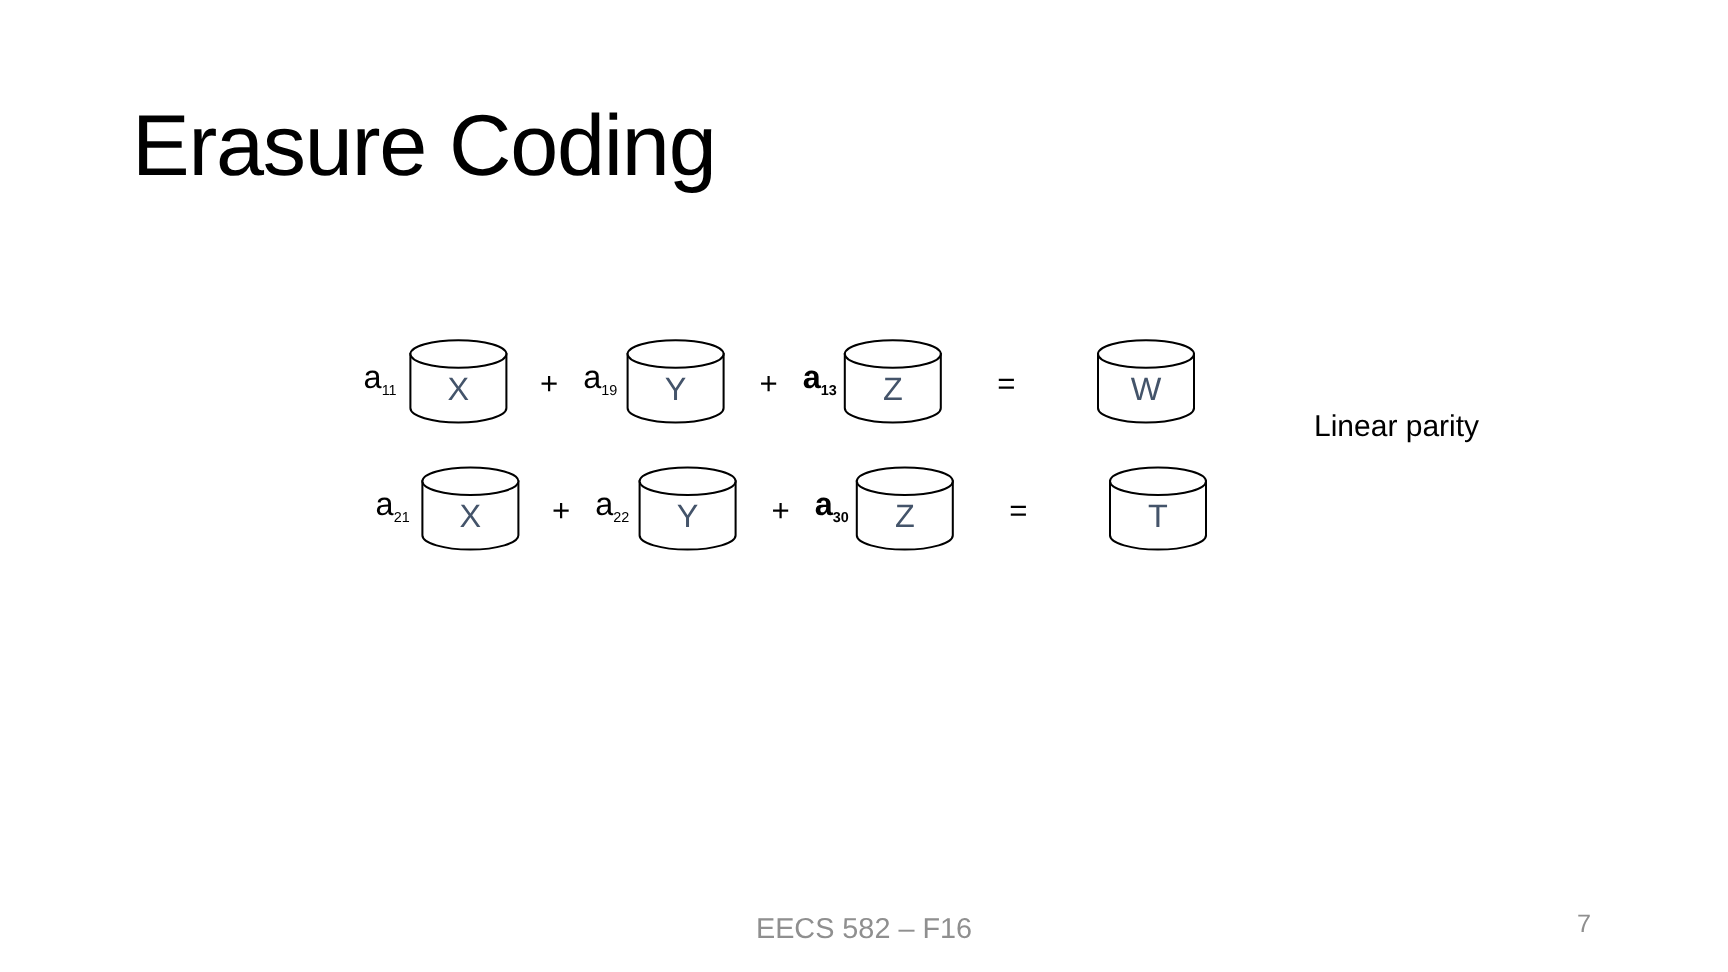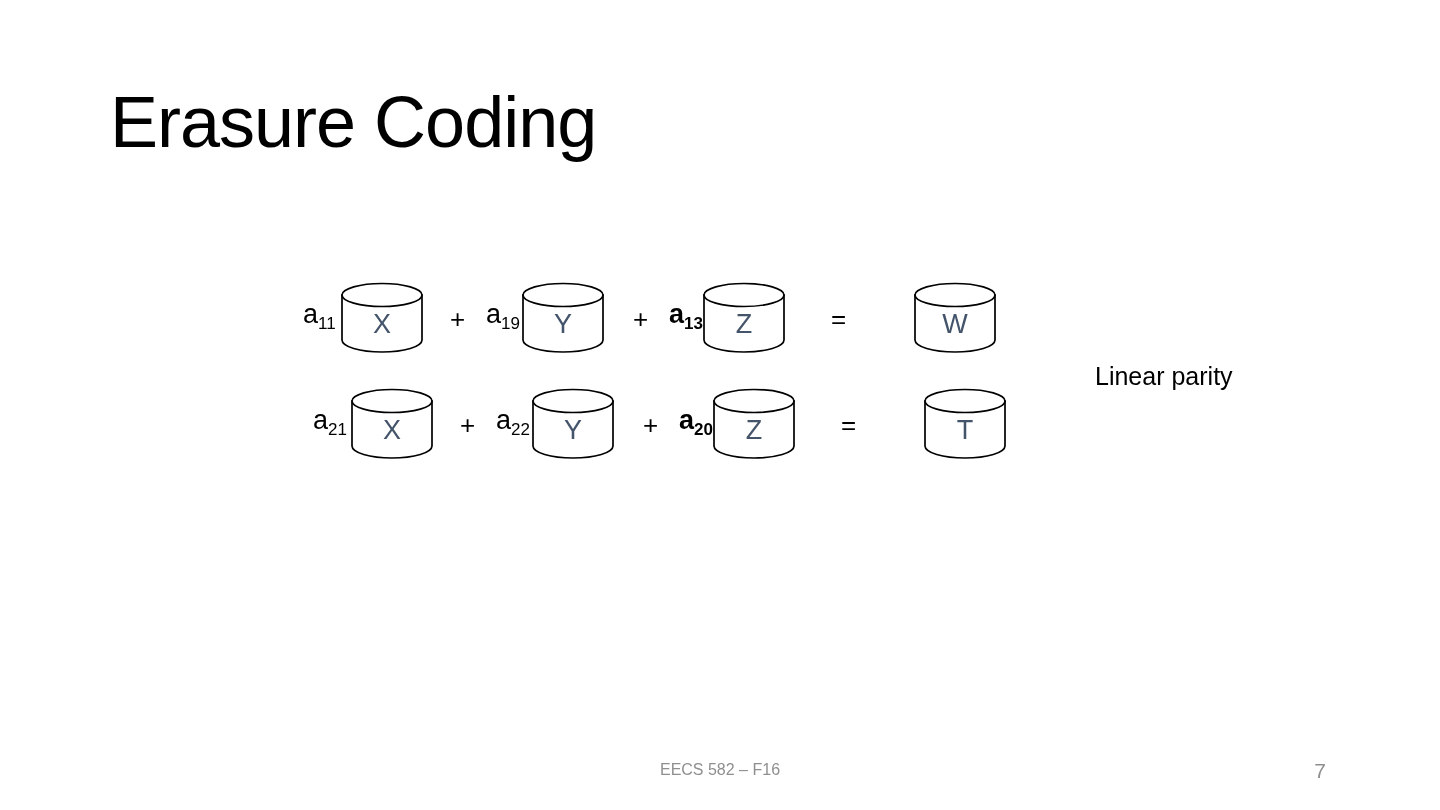--- a/index.html
+++ b/index.html
@@ -32,21 +32,21 @@
   .eq-row-2 { top: 388px; margin-left: 10px; }
   .coef {
     position: absolute;
     top: 19px;
     font-size: 27px;
     line-height: 1;
     white-space: nowrap;
     color: #000000;
   }
   .coef sub {
-    font-size: 17px;
+    font-size: 12px;
     line-height: 0;
     vertical-align: -6px;
   }
   .coef-1 { left: 303px; }
   .coef-2 { left: 486px; }
   .coef-3 { left: 669px; font-weight: bold; }
   .op {
     position: absolute;
     top: 22px;
     font-size: 26px;
@@ -87,29 +87,28 @@
     font-size: 27px;
     color: #44546A;
   }
   .annotation {
     position: absolute;
     left: 1095px;
     top: 341px;
     font-size: 25px;
     color: #000000;
     white-space: nowrap;
-    margin-top: 21px;
   }
   .footer-course {
     position: absolute;
     left: 0;
     top: 761px;
     width: 1440px;
     text-align: center;
-    font-size: 16px;
+    font-size: 24px;
     color: #8f8f8f;
   }
   .footer-page {
     position: absolute;
     left: 1305px;
     top: 759px;
     width: 30px;
     text-align: center;
     font-size: 21px;
     color: #8f8f8f;
@@ -171,21 +170,21 @@
     <span class="op op-plus-1">+</span>
     <span class="coef coef-2"><span>a</span><sub>22</sub></span>
     <div class="cylinder cyl-2">
       <svg class="cyl-shape" viewBox="0 0 84 72">
         <path d="M2 13 L2 58 A40 12 0 0 0 82 58 L82 13 Z" fill="#ffffff" stroke="#000000" stroke-width="1.7"></path>
         <ellipse cx="42" cy="13" rx="40" ry="11.5" fill="#ffffff" stroke="#000000" stroke-width="1.7"></ellipse>
       </svg>
       <span class="cyl-label">Y</span>
     </div>
     <span class="op op-plus-2">+</span>
-    <span class="coef coef-3"><span>a</span><sub>20</sub></span>
+    <span class="coef coef-3"><span>a</span><sub>30</sub></span>
     <div class="cylinder cyl-3">
       <svg class="cyl-shape" viewBox="0 0 84 72">
         <path d="M2 13 L2 58 A40 12 0 0 0 82 58 L82 13 Z" fill="#ffffff" stroke="#000000" stroke-width="1.7"></path>
         <ellipse cx="42" cy="13" rx="40" ry="11.5" fill="#ffffff" stroke="#000000" stroke-width="1.7"></ellipse>
       </svg>
       <span class="cyl-label">Z</span>
     </div>
     <span class="op op-equals">=</span>
     <div class="cylinder cyl-result">
       <svg class="cyl-shape" viewBox="0 0 84 72">

